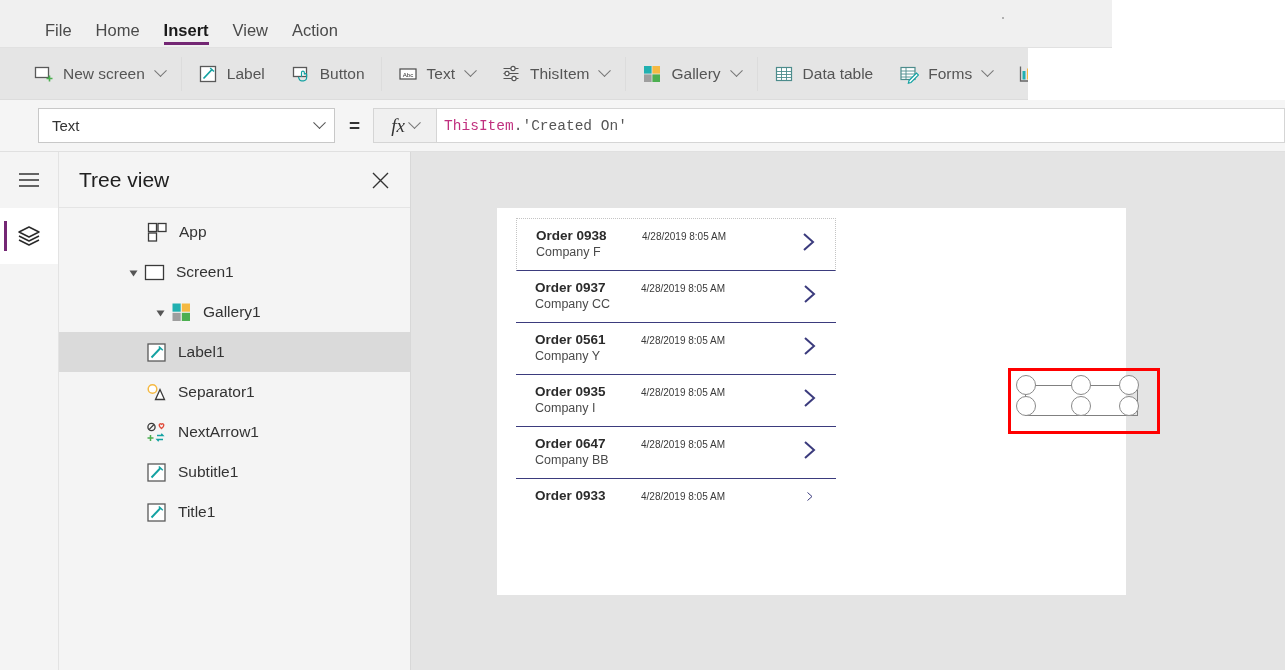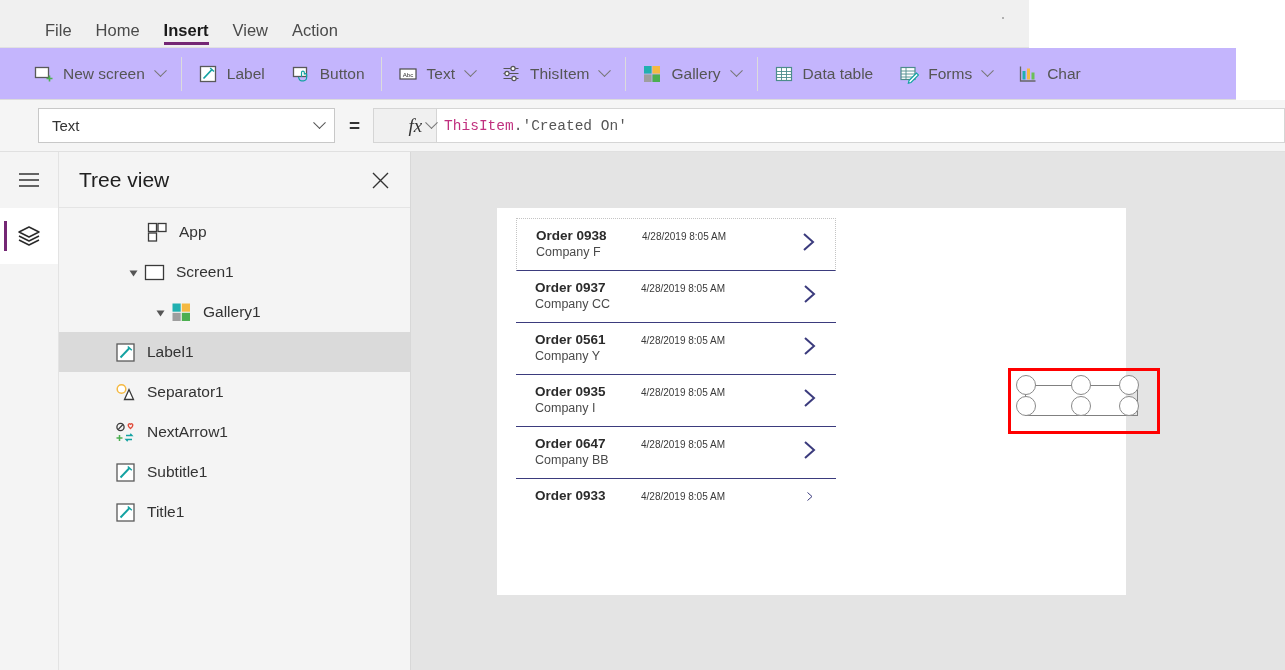--- a/index.html
+++ b/index.html
@@ -6,21 +6,21 @@
   html, body {
     width: 1285px; height: 670px;
     overflow: hidden;
     font-family: "Liberation Sans", sans-serif;
     background: #ffffff;
   }
   #app { position: relative; width: 1285px; height: 670px; background:#ffffff; }
 
   
   .menubar {
-    position: absolute; left:0; top:0; width:1029px; height:48px;
+    position: absolute; left:0; top:0; width:1112px; height:48px;
     background:#f0f0f0;
     display:flex; align-items:flex-end;
     padding-left: 33px;
     border-bottom: 1px solid #e1e1e1;
   }
   .menu-item {
     position: relative;
     font-size: 16.5px; color:#4a4a4a;
     padding: 0 12px 9px 12px;
     line-height: 1;
@@ -32,22 +32,22 @@
     content:""; position:absolute; left:12px; right:12px; bottom:2px;
     height:3px; background:#742774;
   }
   .tiny-dot {
     position:absolute; left:1002px; top:17px; width:2px; height:2px;
     background:#b0b0b0;
   }
 
   
   .ribbon {
-    position:absolute; left:0; top:48px; width:1236px; height:52px;
-    background:#c4b5fd;
+    position:absolute; left:0; top:48px; width:1028px; height:52px;
+    background:#e5e5e5;
     display:flex; align-items:center;
     border-bottom:1px solid #dcdcdc;
     overflow:hidden;
   }
   .ribbon-sep { width:1px; height:34px; background:#dcdcdc; margin:0 3px; flex:none; }
   .rb {
     display:flex; align-items:center; gap:9px;
     padding:0 13px; height:34px;
     font-size:15.5px; color:#555; white-space:nowrap;
     cursor:default;
@@ -72,21 +72,21 @@
     background:#fff; border:1px solid #c8c8c8;
     display:flex; align-items:center; justify-content:space-between;
     padding:0 10px 0 13px;
     font-size:15px; color:#333;
   }
   .prop-select .caret { border-color:#555; }
   .eq { margin:0 13px 0 14px; font-size:19px; color:#333; font-weight:bold; }
   .fx-box {
     width:63px; height:35px; background:#f0f0f0;
     border:1px solid #d5d5d5; border-right:none;
-    display:flex; align-items:center; justify-content:flex-end; gap:3px;
+    display:flex; align-items:center; justify-content:center; gap:3px;
   }
   .fx-glyph { font-family:"Liberation Serif", serif; font-style:italic; font-size:19px; color:#333; }
   .formula-input {
     flex:1; height:35px; background:#fff;
     border:1px solid #d5d5d5;
     display:flex; align-items:center;
     padding-left:7px;
     font-family:"Liberation Mono", monospace; font-size:14.5px;
     overflow:hidden; white-space:nowrap;
   }
@@ -149,21 +149,21 @@
   .tree-row .tw::after {
     content:""; position:absolute; left:2px; top:3px;
     border-left:6px solid #555; border-top:4.5px solid transparent;
     border-bottom:4.5px solid transparent;
     transform-origin: 3px 4.5px; transform: rotate(90deg);
   }
   .tree-row .tico { width:21px; height:21px; flex:none; margin-right:11px; }
   .lvl0 { padding-left:88px; }
   .lvl1 { padding-left:69px; }
   .lvl2 { padding-left:96px; }
-  .lvl3 { padding-left:56px; }
+  .lvl3 { padding-left:87px; }
 
   
   .canvas-area {
     position:absolute; left:411px; top:152px; width:874px; height:518px;
     background:#e4e4e4;
   }
   .app-canvas {
     position:absolute; left:86px; top:56px; width:629px; height:387px;
     background:#ffffff;
   }

